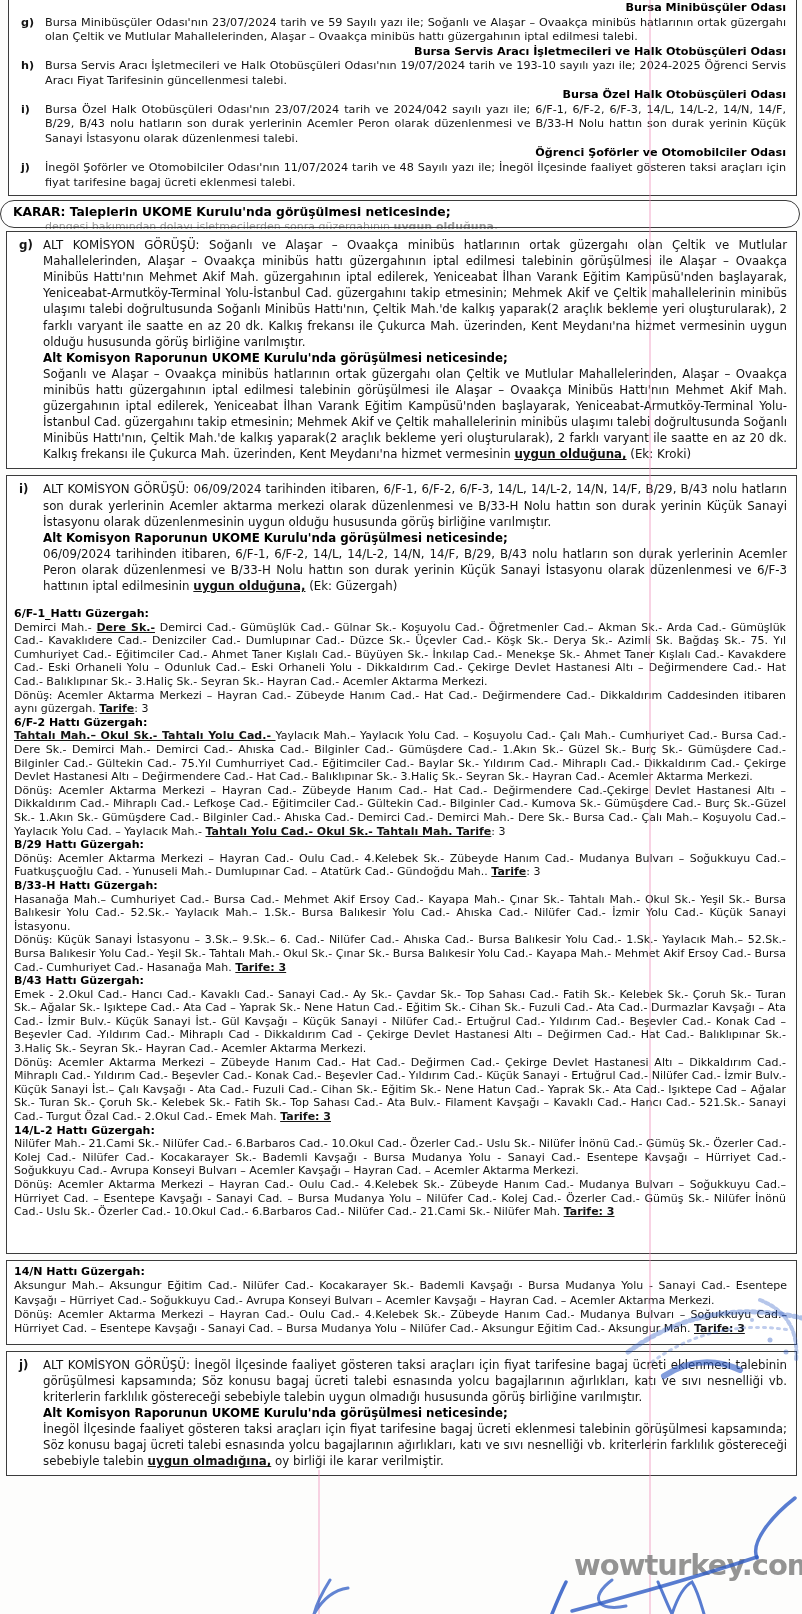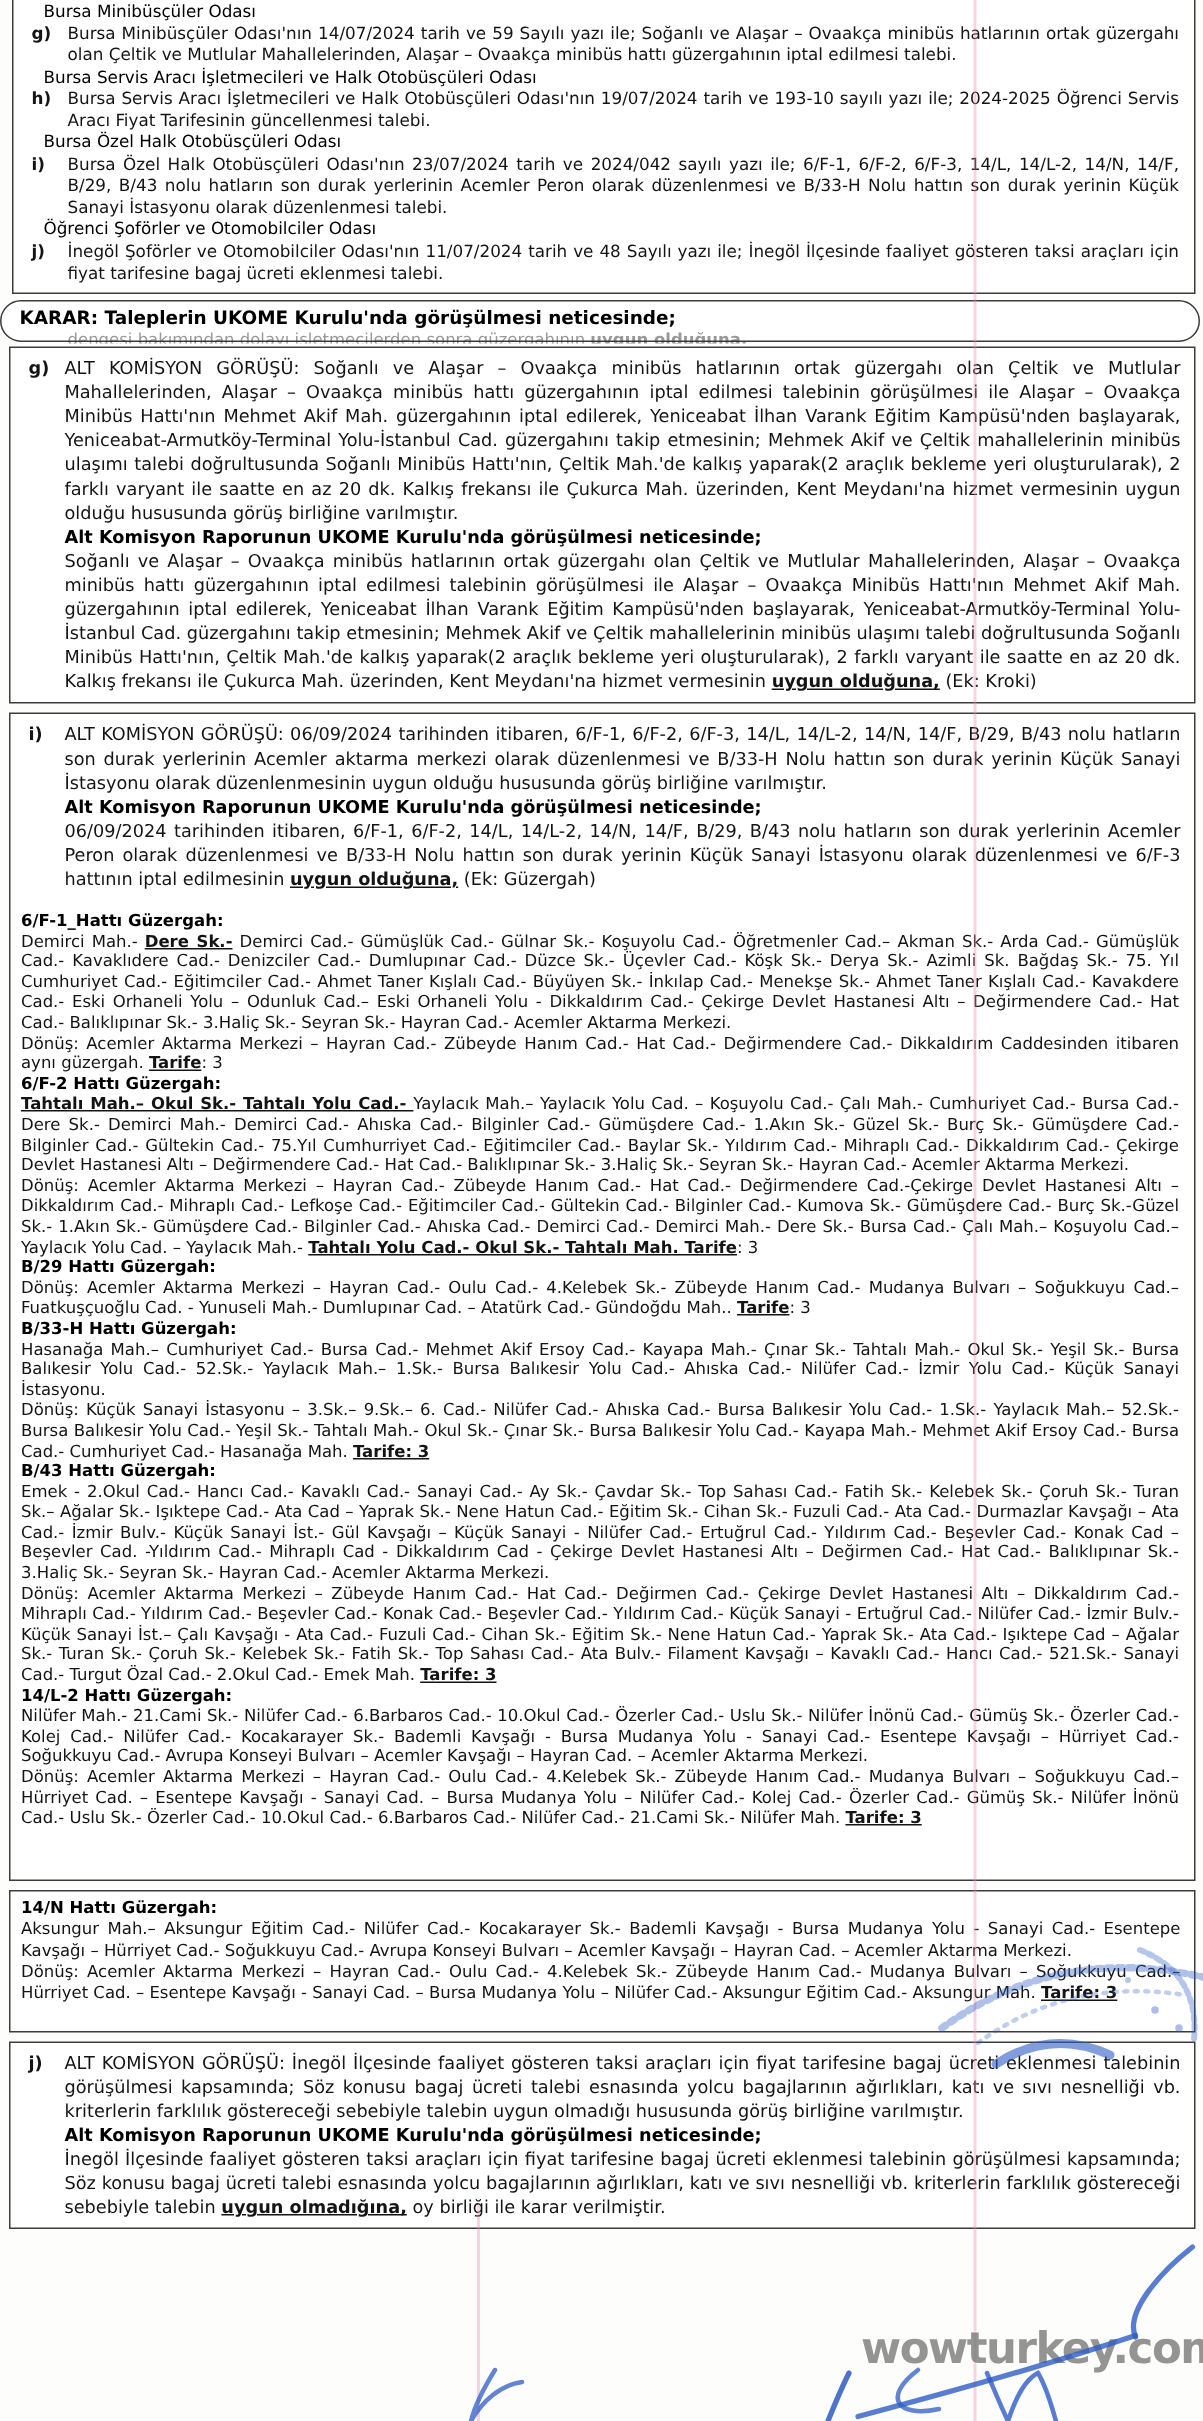--- a/index.html
+++ b/index.html
@@ -3,56 +3,56 @@
 <meta charset="utf-8">
 <style>
   html,body{margin:0;padding:0;background:#fff;}
   .page{position:relative;width:802px;height:1614px;overflow:hidden;background:#fdfdfc;
         font-family:"DejaVu Sans",sans-serif;color:#141414;}
   .b{font-weight:bold;text-decoration:underline;}
   .just{text-align:justify;margin:0;}
   .box{border:1px solid #3c3c3c;background:#fff;box-sizing:border-box;}
   
   .requests{margin:-2px 5px 4px 8px;padding:2px 10px 5px 4px;font-size:11.2px;line-height:14.55px;}
-  .req-header{margin-left:16px;font-weight:normal;color:#000;}
+  .req-header{margin-left:16px;font-weight:bold;color:#000;text-align:right;}
   .item{display:flex;}
   .lbl{flex:none;width:24px;padding-left:8px;font-weight:bold;}
   .item p{flex:1;}
   
   .karar{position:relative;margin:0 2px 3px 0;padding:4px 6px 7px 12px;font-size:12.3px;line-height:15px;border-radius:14px;}
   .karar-h{font-weight:bold;color:#000;}
   .artifact{position:absolute;left:44px;right:30px;bottom:-2px;height:8px;overflow:hidden;
             font-size:11px;line-height:12px;opacity:.5;white-space:nowrap;color:#333;}
   
   .dec{margin:0 5px 6px 6px;padding:5px 9px 6px 4px;font-size:11.8px;line-height:16.1px;}
   .col{flex:1;min-width:0;}
   .sub{font-weight:bold;margin:0;color:#000;}
   
   .routes{margin-top:13px;padding:0 1px 0 3px;font-size:11px;line-height:13.6px;}
   .r-title{font-weight:bold;color:#000;}
   #dec-i{padding-bottom:34px;}
-  .box-14n{margin:0 5px 6px 6px;padding:4px 9px 17px 7px;font-size:11px;line-height:14.4px;}
+  .box-14n{margin:0 5px 6px 6px;padding:4px 9px 7px 7px;font-size:11px;line-height:14.4px;}
   #dec-j{margin-bottom:0;}
   
   .fold-line{position:absolute;top:0;width:2px;background:rgba(236,140,185,.38);pointer-events:none;}
   .watermark{position:absolute;left:574px;top:1548px;font-size:29px;font-weight:bold;
              letter-spacing:-1px;color:#7d7d7d;opacity:.82;white-space:nowrap;
              text-shadow:0 0 2px #fff;pointer-events:none;}
   .ink{position:absolute;left:0;top:0;pointer-events:none;}
 </style>
 </head>
 <body>
 
 <div class="page">
 
   <div class="box requests">
     <div class="req-header">Bursa Minibüsçüler Odası</div>
     <div class="item">
       <span class="lbl">g)</span>
-      <p class="just">Bursa Minibüsçüler Odası'nın 14/07/2024 tarih ve 59 Sayılı yazı ile; Soğanlı ve Alaşar – Ovaakça minibüs hatlarının ortak güzergahı olan Çeltik ve Mutlular Mahallelerinden, Alaşar – Ovaakça minibüs hattı güzergahının iptal edilmesi talebi.</p>
+      <p class="just">Bursa Minibüsçüler Odası'nın 23/07/2024 tarih ve 59 Sayılı yazı ile; Soğanlı ve Alaşar – Ovaakça minibüs hatlarının ortak güzergahı olan Çeltik ve Mutlular Mahallelerinden, Alaşar – Ovaakça minibüs hattı güzergahının iptal edilmesi talebi.</p>
     </div>
     <div class="req-header">Bursa Servis Aracı İşletmecileri ve Halk Otobüsçüleri Odası</div>
     <div class="item">
       <span class="lbl">h)</span>
       <p class="just">Bursa Servis Aracı İşletmecileri ve Halk Otobüsçüleri Odası'nın 19/07/2024 tarih ve 193-10 sayılı yazı ile; 2024-2025 Öğrenci Servis Aracı Fiyat Tarifesinin güncellenmesi talebi.</p>
     </div>
     <div class="req-header">Bursa Özel Halk Otobüsçüleri Odası</div>
     <div class="item">
       <span class="lbl">i)</span>
       <p class="just">Bursa Özel Halk Otobüsçüleri Odası'nın 23/07/2024 tarih ve 2024/042 sayılı yazı ile; 6/F-1, 6/F-2, 6/F-3, 14/L, 14/L-2, 14/N, 14/F, B/29, B/43 nolu hatların son durak yerlerinin Acemler Peron olarak düzenlenmesi ve B/33-H Nolu hattın son durak yerinin Küçük Sanayi İstasyonu olarak düzenlenmesi talebi.</p>

